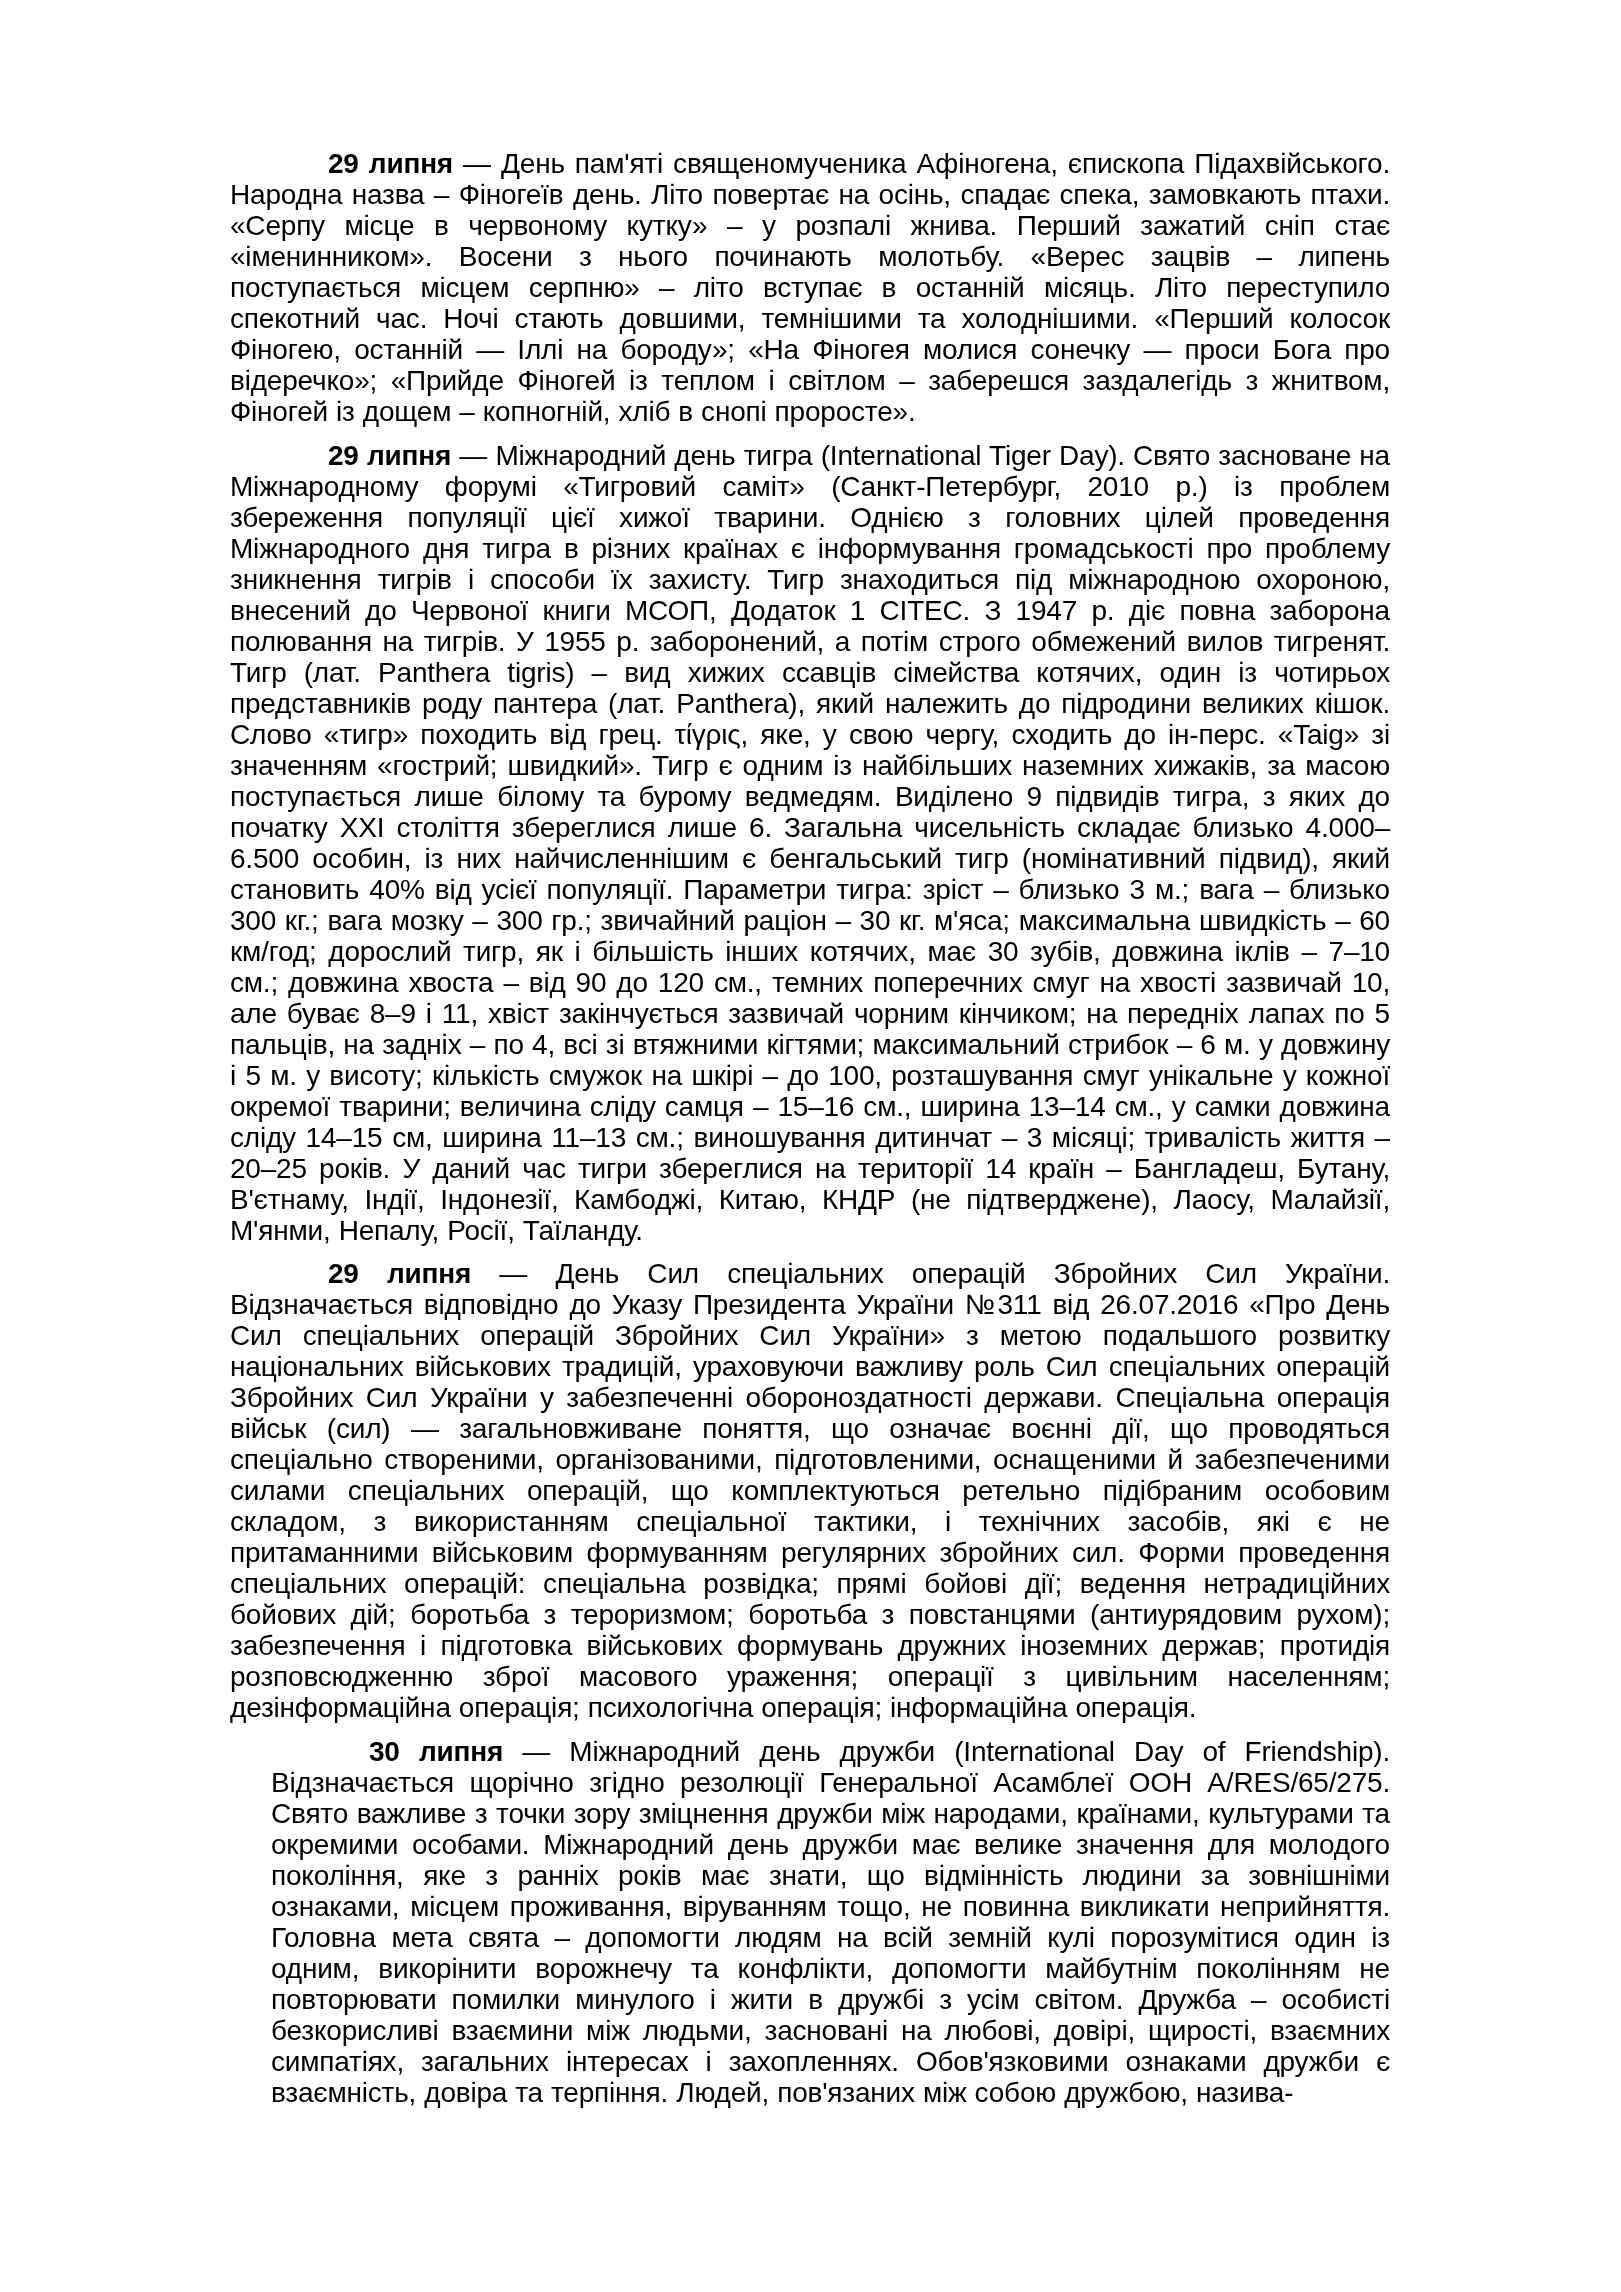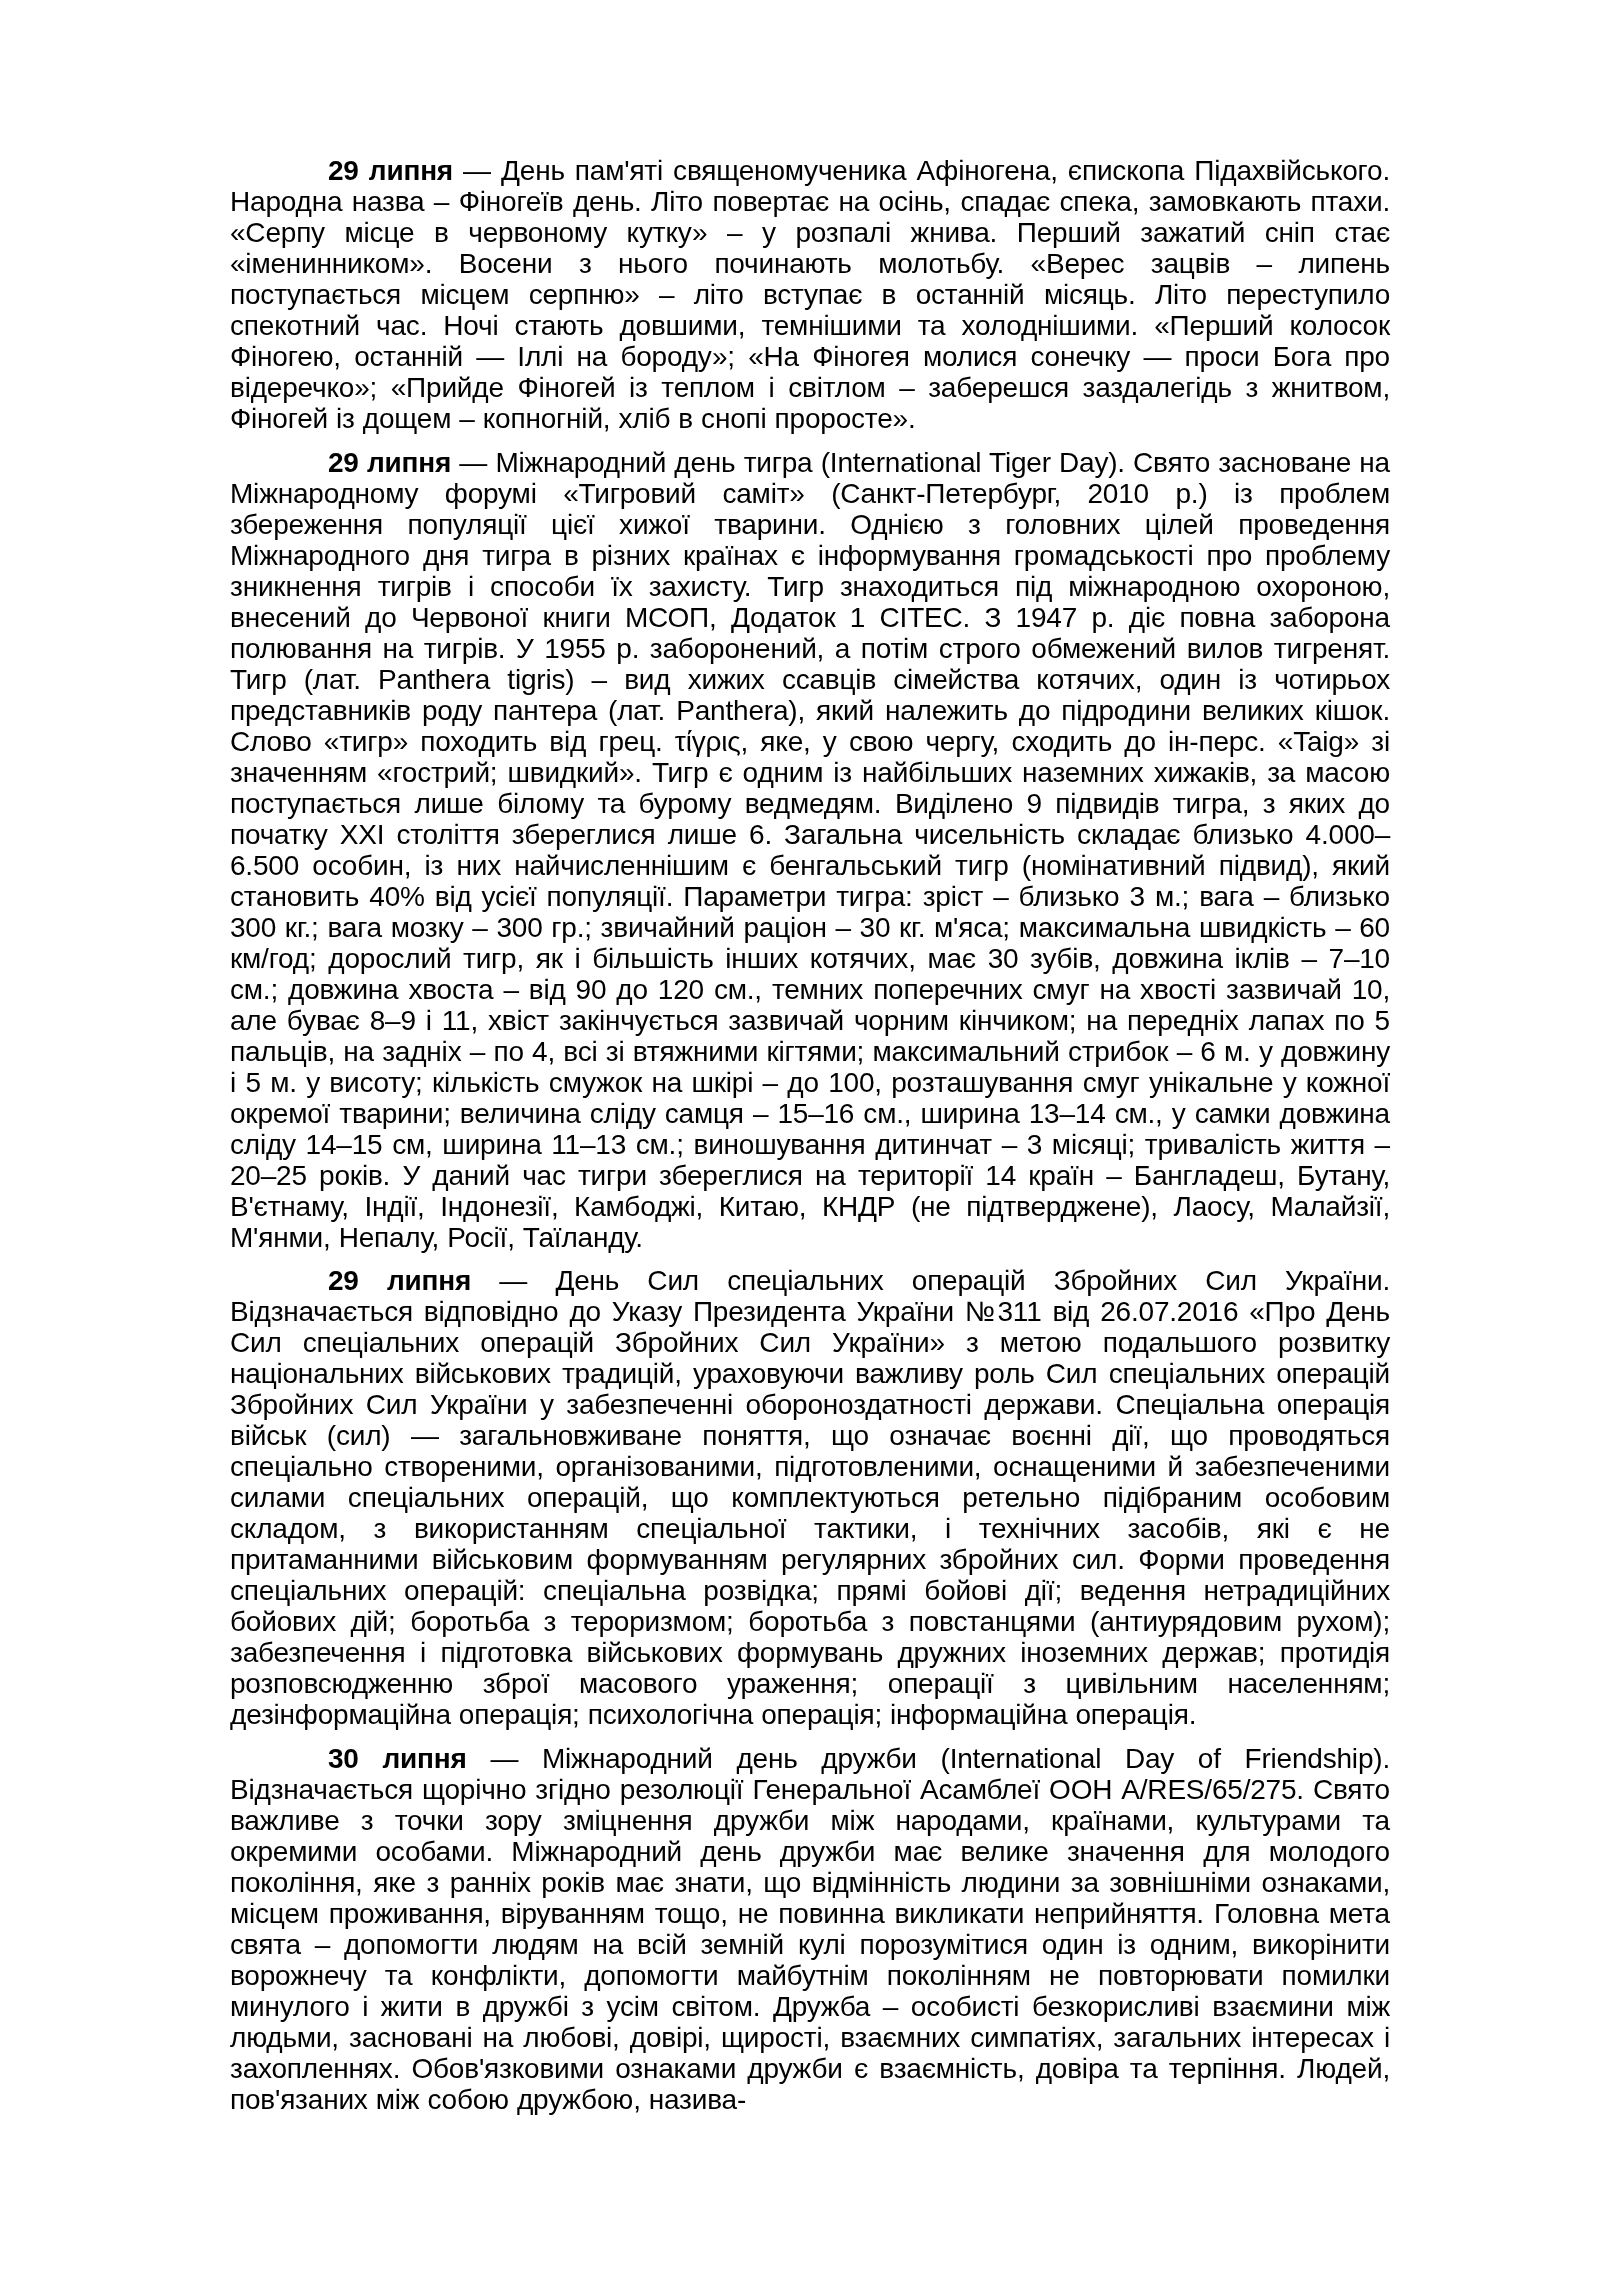--- a/index.html
+++ b/index.html
@@ -12,33 +12,33 @@
     width: 1621px;
     height: 2293px;
     background: #ffffff;
     color: #000000;
     font-family: "Liberation Sans", sans-serif;
     overflow: hidden;
   }
   .text-block {
     position: absolute;
     left: 230px;
-    top: 155px;
+    top: 148px;
     width: 1160px;
   }
   .para {
     margin: 0 0 12.7px 0;
     font-size: 28px;
     line-height: 31px;
     text-align: justify;
     text-indent: 98px;
     letter-spacing: -0.2px;
     word-spacing: 0.5px;
   }
-  .para:last-child { margin-bottom: 0; }
+  .para:last-child { margin-bottom: 0; margin-left: 41px; }
   .para b { font-weight: bold; }
   .page-number {
     position: absolute;
     top: 2064px;
     left: 0;
     width: 1621px;
     text-align: center;
     font-size: 28px;
     line-height: 31px;
   }

